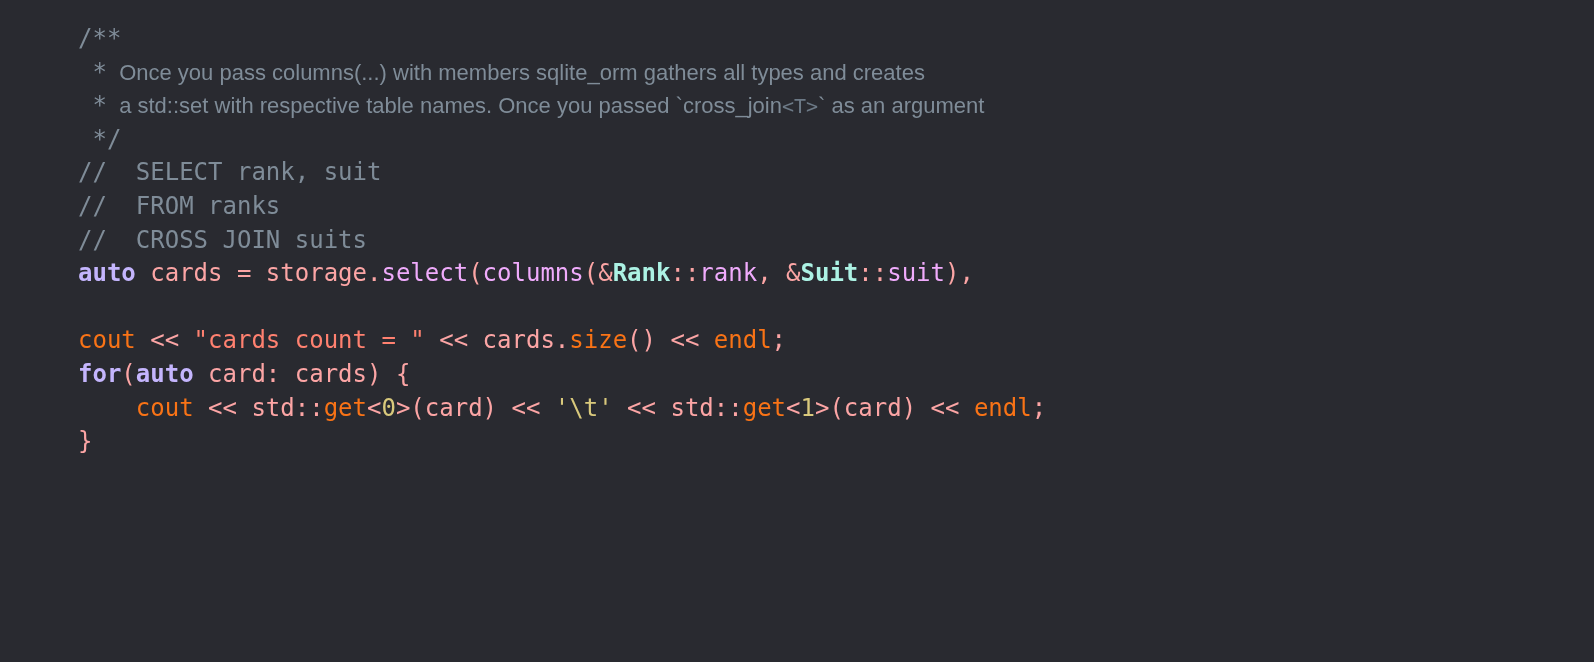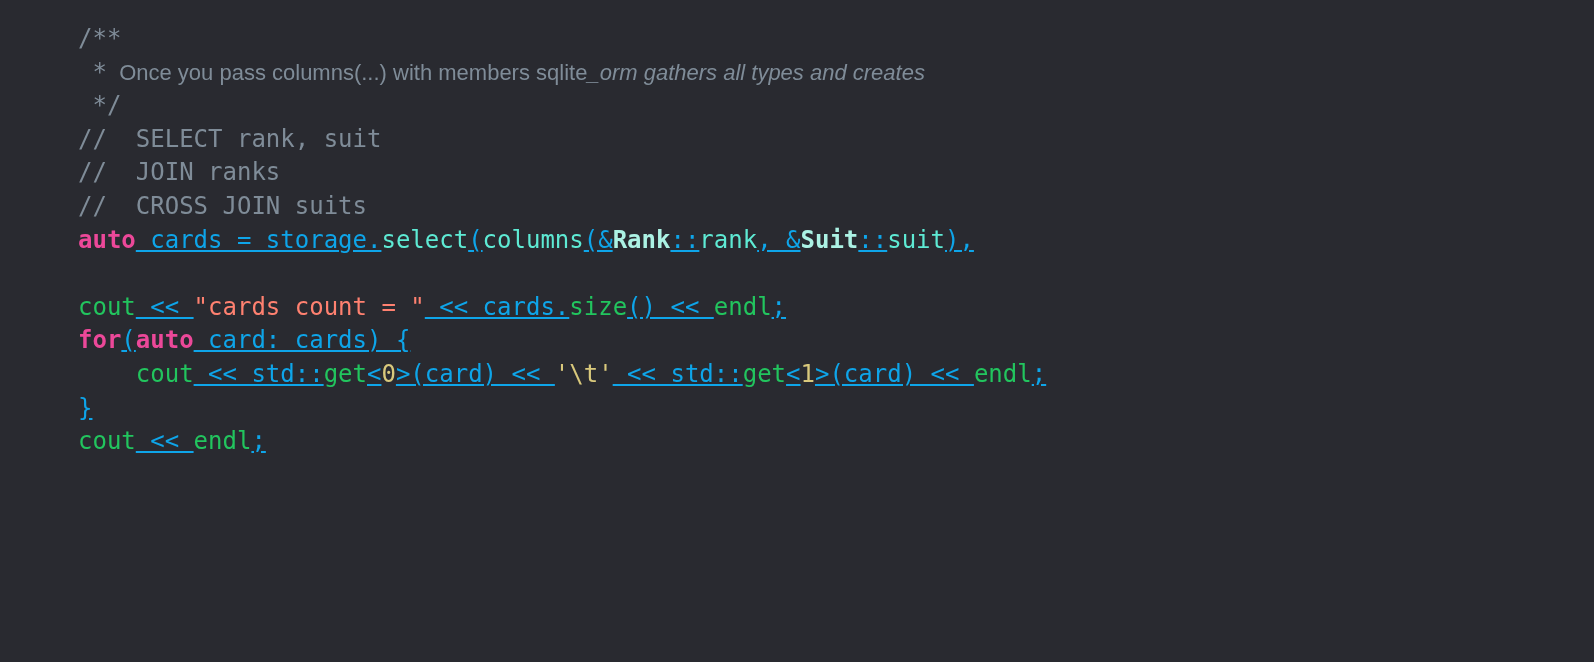--- a/index.html
+++ b/index.html
@@ -16,58 +16,58 @@
     .line {
       height: 33.6px;
       line-height: 33.6px;
       white-space: pre;
       font-family: "DejaVu Sans Mono", "Liberation Mono", monospace;
       font-size: 24px;
       letter-spacing: 0px;
       color: #dfdfe0;
     }
     .doc { font-family: "Liberation Sans", "DejaVu Sans", sans-serif; font-size: 22px; color: #7f8c98; }
-    .doc .it { font-style: italic; }
+    .doc .it { }
     .doc .mono { font-family: "DejaVu Sans Mono", monospace; font-size: 20px; color: #6c7986; font-style: normal; }
     .cm { color: #7f8c98; }
-    .kw { color: #ec4899; font-weight: bold; }
-    .fn { color: #5eead4; }
+    .kw { color: #c4b5fd; font-weight: bold; }
+    .fn { color: #f0abfc; }
     .ty { color: #acf2e4; font-weight: bold; }
-    .pl { color: #0ea5e9; text-decoration: underline; }
-    .pu { color: #22c55e; }
+    .pl { color: #fca5a5; }
+    .pu { color: #f97316; }
     .st { color: #ff8170; }
     .ch { color: #d9c97c; }
     .nu { color: #d9c97c; }
   </style>
 </head>
 <body>
 
 <div class="editor">
 
   <div class="line cm">/**</div>
 
   <div class="line"><span class="cm"> *</span><span class="doc">  <span>Once you pass columns(...) with members sqlite</span><span class="it">_orm gathers all types and creates</span></span></div>
 
+  <div class="line"><span class="cm"> *</span><span class="doc it">  <span>a std::set with respective table names. Once you passed `</span><span>cross_join</span><span class="mono">&lt;T&gt;</span><span>` as an argument</span></span></div>
 
 
   <div class="line cm"> */</div>
 
   <div class="line cm">//  SELECT rank, suit</div>
-  <div class="line cm">//  JOIN ranks</div>
+  <div class="line cm">//  FROM ranks</div>
   <div class="line cm">//  CROSS JOIN suits</div>
 
   <div class="line"><span class="kw">auto</span><span class="pl"> cards = storage.</span><span class="fn">select</span><span class="pl">(</span><span class="fn">columns</span><span class="pl">(&amp;</span><span class="ty">Rank</span><span class="pl">::</span><span class="fn">rank</span><span class="pl">, &amp;</span><span class="ty">Suit</span><span class="pl">::</span><span class="fn">suit</span><span class="pl">),</span></div>
 
 
 
   <div class="line"></div>
 
   <div class="line"><span class="pu">cout</span><span class="pl"> &lt;&lt; </span><span class="st">"cards count = "</span><span class="pl"> &lt;&lt; cards.</span><span class="pu">size</span><span class="pl">() &lt;&lt; </span><span class="pu">endl</span><span class="pl">;</span></div>
 
   <div class="line"><span class="kw">for</span><span class="pl">(</span><span class="kw">auto</span><span class="pl"> card: cards) {</span></div>
 
   <div class="line"><span>    </span><span class="pu">cout</span><span class="pl"> &lt;&lt; std::</span><span class="pu">get</span><span class="pl">&lt;</span><span class="nu">0</span><span class="pl">&gt;(card) &lt;&lt; </span><span class="ch">'\t'</span><span class="pl"> &lt;&lt; std::</span><span class="pu">get</span><span class="pl">&lt;</span><span class="nu">1</span><span class="pl">&gt;(card) &lt;&lt; </span><span class="pu">endl</span><span class="pl">;</span></div>
 
   <div class="line pl">}</div>
 
-  <div class="line"><span class="pu">cout</span><span class="pl"> &lt;&lt; </span><span class="pu">endl</span><span class="pl">;</span></div>
 
 </div>
 
 </body></html>

